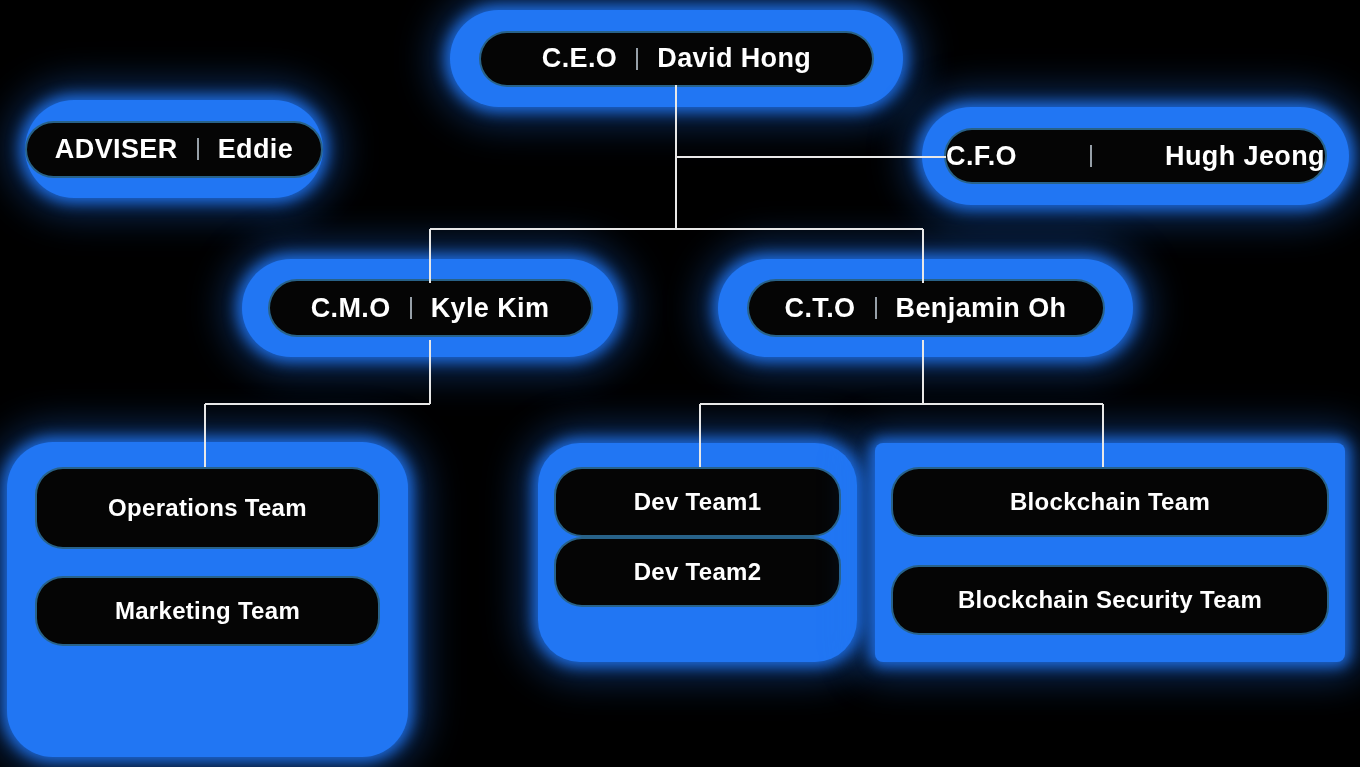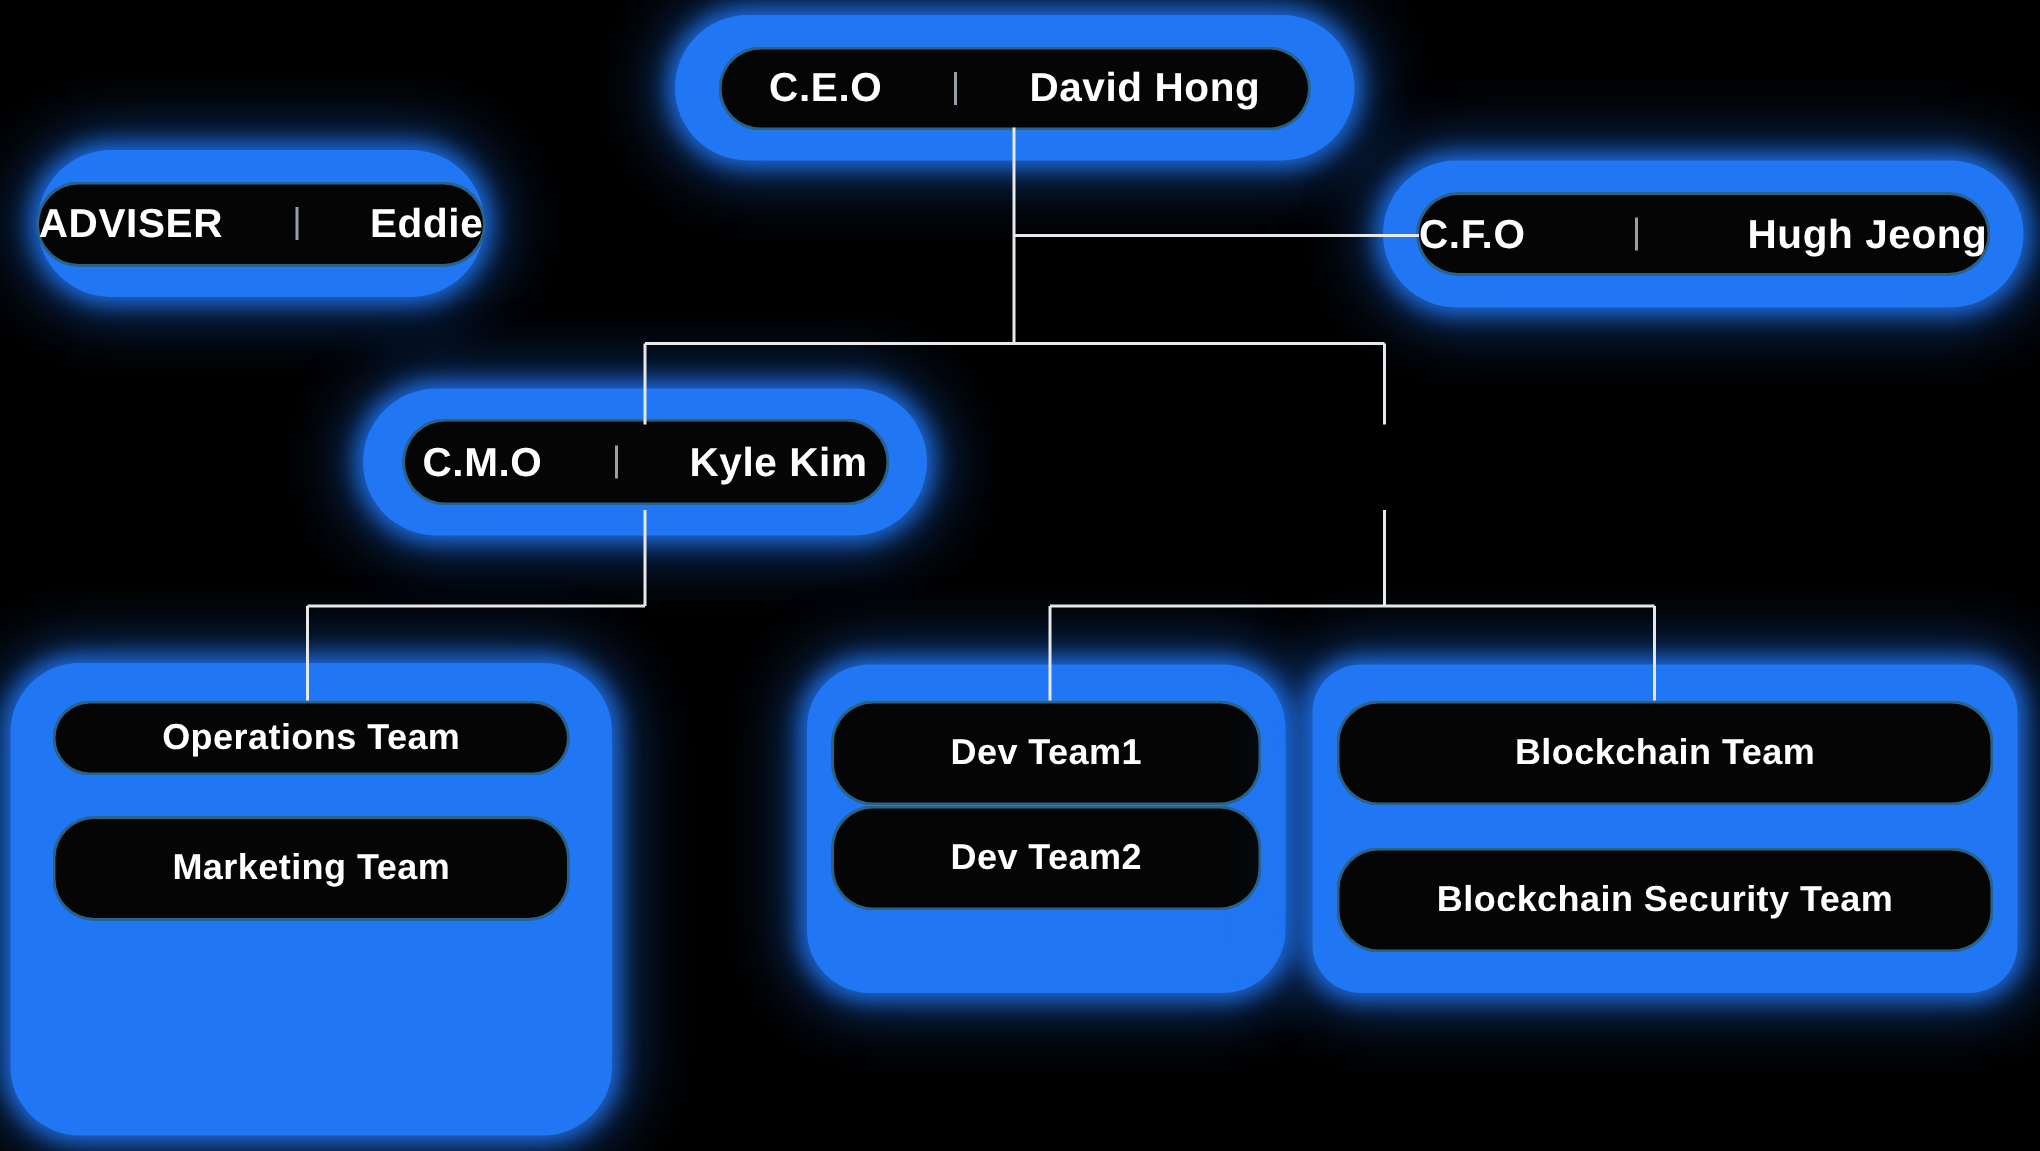--- a/index.html
+++ b/index.html
@@ -10,21 +10,21 @@
   .line{position:absolute;background:var(--line,#e8e8e8);z-index:5;}
   .line.v{width:1.5px;}
   .line.h{height:1.5px;}
   .bluebox{position:absolute;background:var(--blue,#2176f3);z-index:1;
            display:flex;align-items:center;justify-content:center;
            box-shadow:0 0 14px 5px rgba(33,118,243,.85),0 0 38px 16px rgba(33,118,243,.38);}
   .pill{border-radius:49px;}
   .inner{position:relative;z-index:10;background:var(--black,#050505);
          border:2px solid rgba(70,175,245,.55);box-sizing:border-box;
          display:flex;align-items:center;justify-content:center;}
-  .pillin{border-radius:30px;gap:29px;}
+  .pillin{border-radius:30px;}
   .role,.name{color:var(--text,#fff);font-size:27px;font-weight:700;
               letter-spacing:.4px;white-space:nowrap;}
   .sep{display:inline-block;width:2px;height:22px;background:#97a0a8;margin:0 19px;}
   .group{position:absolute;background:var(--blue,#2176f3);z-index:1;border-radius:46px;
          display:flex;flex-direction:column;box-sizing:border-box;
          box-shadow:0 0 14px 5px rgba(33,118,243,.85),0 0 38px 16px rgba(33,118,243,.38);}
   .team{position:relative;z-index:10;background:var(--black,#050505);
         border:2px solid rgba(70,175,245,.55);border-radius:28px;box-sizing:border-box;
         display:flex;align-items:center;justify-content:center;flex:none;}
   .team span{color:var(--text,#fff);font-size:24px;font-weight:700;letter-spacing:.3px;
@@ -73,40 +73,47 @@
   </div>
 
   <div class="bluebox pill" style="left:242px;top:259px;width:376px;height:98px;">
     <div class="inner pillin" style="width:325px;height:58px;">
       <span class="role">C.M.O</span>
       <span class="sep"></span>
       <span class="name">Kyle Kim</span>
     </div>
   </div>
 
+  <div class="bluebox pill" style="left:718px;top:259px;width:415px;height:98px;">
+    <div class="inner pillin" style="width:358px;height:58px;">
+      <span class="role">C.T.O</span>
+      <span class="sep"></span>
+      <span class="name">Benjamin Oh</span>
+    </div>
+  </div>
 
   <div class="group" style="left:7px;top:442px;width:401px;height:315px;padding:25px 28px;gap:27px;">
-    <div class="team" style="height:50px;">
+    <div class="team" style="height:82px;">
       <span>Operations Team</span>
     </div>
     <div class="team" style="height:70px;">
       <span>Marketing Team</span>
     </div>
   </div>
 
   <div class="group" style="left:538px;top:443px;width:319px;height:219px;padding:24px 16px;border-radius:42px;">
     <div class="team" style="height:70px;">
       <span>Dev Team1</span>
     </div>
     <div class="team" style="height:70px;">
       <span>Dev Team2</span>
     </div>
   </div>
 
-  <div class="group" style="left:875px;top:443px;width:470px;height:219px;padding:24px 16px;gap:28px;border-radius:32px;">
+  <div class="group" style="left:875px;top:443px;width:470px;height:219px;padding:24px 16px;gap:28px;border-radius:8px;">
     <div class="team" style="height:70px;">
       <span>Blockchain Team</span>
     </div>
     <div class="team" style="height:70px;">
       <span>Blockchain Security Team</span>
     </div>
   </div>
 
 </div>
 

